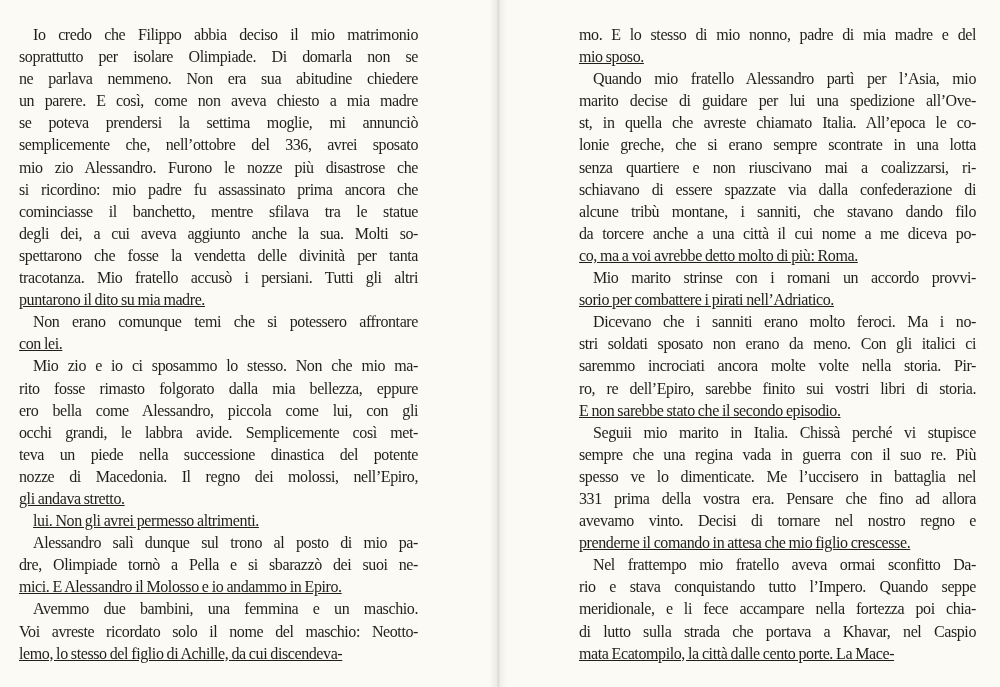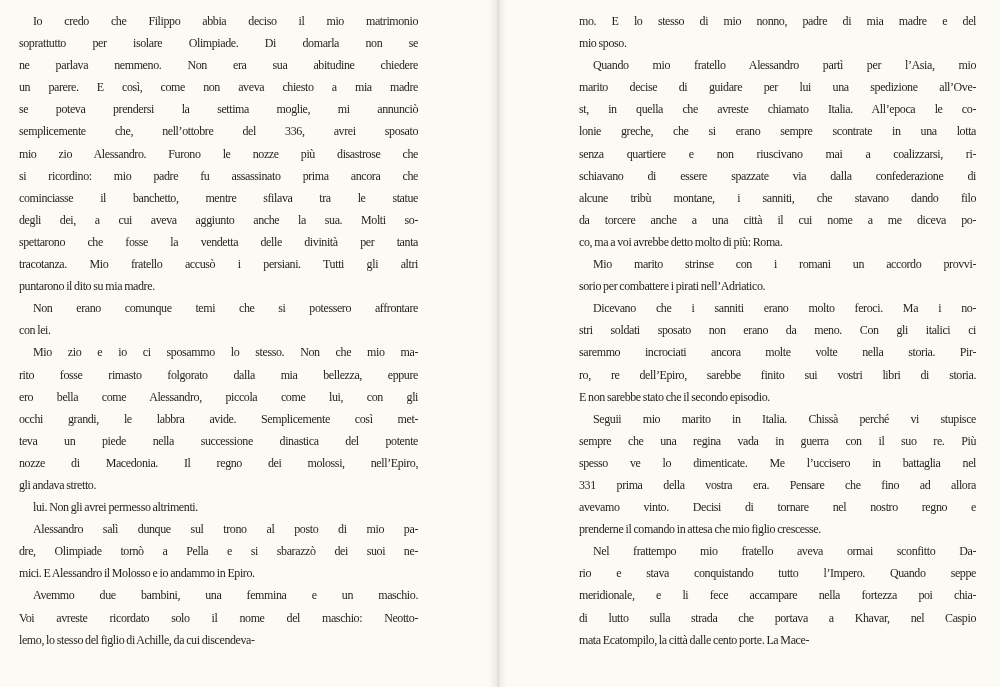--- a/index.html
+++ b/index.html
@@ -29,40 +29,41 @@
     background: linear-gradient(90deg,
       rgba(0,0,0,0) 0%,
       rgba(110,105,95,0.10) 42%,
       rgba(110,105,95,0.22) 52%,
       rgba(110,105,95,0.08) 62%,
       rgba(0,0,0,0) 100%);
     pointer-events: none;
   }
   .page {
     position: absolute;
-    top: 10px;
+    top: 24px;
     color: var(--ink, #211f1c);
-    font-size: 12px;
+    font-size: 16px;
     line-height: 22.1px;
     letter-spacing: -0.4px;
     word-spacing: -0.5px;
   }
   .page.left  { left: 19px;  width: 399px; }
   .page.right { left: 579px; width: 397px; }
   .para { margin: 0; }
   .line {
     height: 22.1px;
     overflow: visible;
     text-align: justify;
     text-align-last: justify;
     white-space: normal;
   }
   .line.last {
     text-align: right;
     text-align-last: left;
+    text-decoration: underline;
   }
   .para.indent .line:first-child {
     text-indent: 14px;
   }
 </style>
 </head>
 <body>
 
 <div class="spread" style="--paper: #fbfaf5;">
   <div class="page left" style="--ink: #211f1c;">

